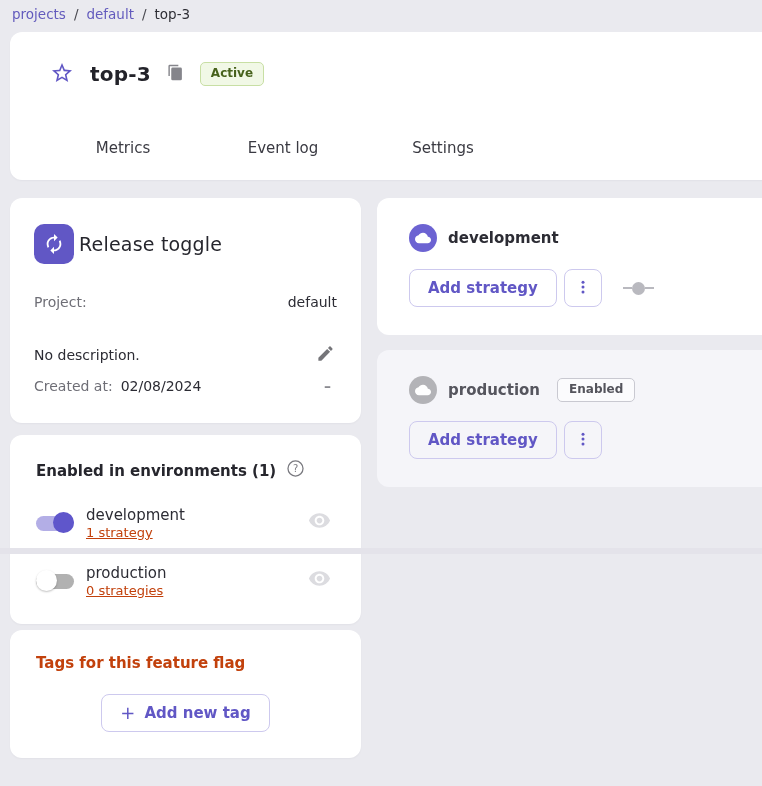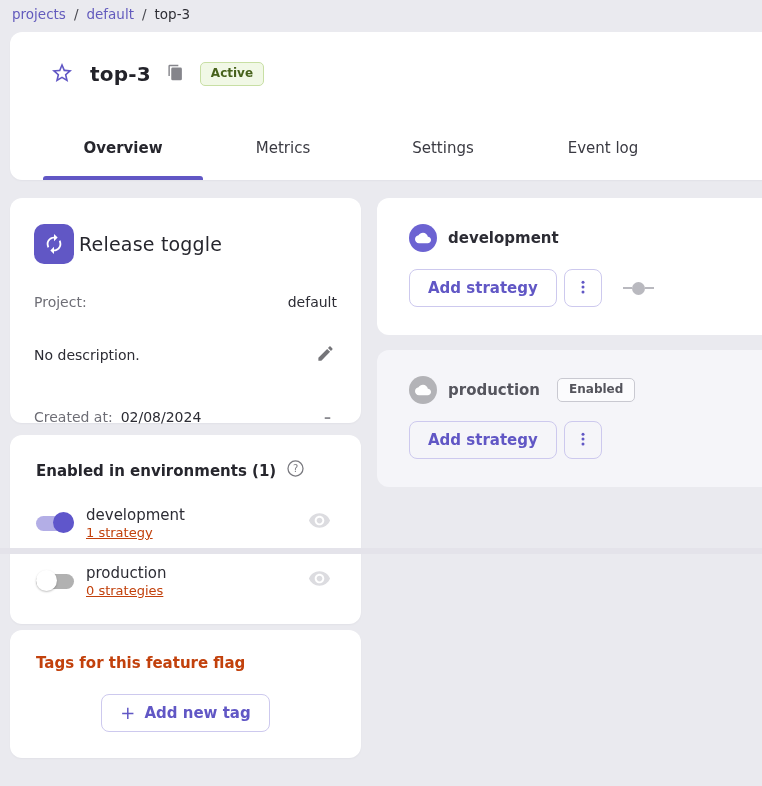--- a/index.html
+++ b/index.html
@@ -56,21 +56,21 @@
   .info-head { display:flex; align-items:center; gap:5px; }
   .type-icon {
     width:40px; height:40px; border-radius:10px; background:#6157c5;
     display:flex; align-items:center; justify-content:center; flex:none;
   }
   .info-title { font-size:19px; color:#26262d; font-weight:500; letter-spacing:0.2px; }
   .info-row { display:flex; justify-content:space-between; align-items:center; margin-top:30px; font-size:14px; }
   .lbl { color:#6e6e76;text-align:right; }
   .val { color:#2c2c34; }
   .desc-row { margin-top:32px;text-align:right; }
-  .created-row { margin-top:41px;gap:32px; }
+  .created-row { margin-top:10px;gap:32px; }
   .dash { color:#8a8a90; font-weight:700; padding-right:6px; }
   .created-pair { display:flex; gap:8px; }
 
   
   .env-card { padding:24px 26px 26px 26px; margin-bottom:6px; }
   .env-card-head { display:flex; align-items:center; gap:10px; }
   .env-card-title { font-size:15px; font-weight:700; color:#26262d; }
   .env-row { display:flex; align-items:center; margin-top:24px; }
   .env-text { margin-left:12px; flex:1; }
   .env-name { font-size:15px; color:#2c2c34; line-height:1.25; }
@@ -154,24 +154,23 @@
       <button class="icon-btn" aria-label="copy">
         <span>
           <svg width="17" height="17" viewBox="0 0 24 24">
               <path fill="#85858b" d="M16 1H4a2 2 0 0 0-2 2v14h2V3h12V1zm3 4H8a2 2 0 0 0-2 2v14a2 2 0 0 0 2 2h11a2 2 0 0 0 2-2V7a2 2 0 0 0-2-2z"></path>
             </svg>
         </span>
       </button>
       <span class="badge-active">Active</span>
     </div>
     <div class="tabs">
-      <button class="tab active">Overview</button>
       <button class="tab">Metrics</button>
+      <button class="tab">Event log</button>
       <button class="tab">Settings</button>
-      <button class="tab">Event log</button>
     </div>
   </section>
 
   <div class="content">
 
     <div class="left-col">
 
       <section class="card info-card">
         <div class="info-head">
           <div class="type-icon">

